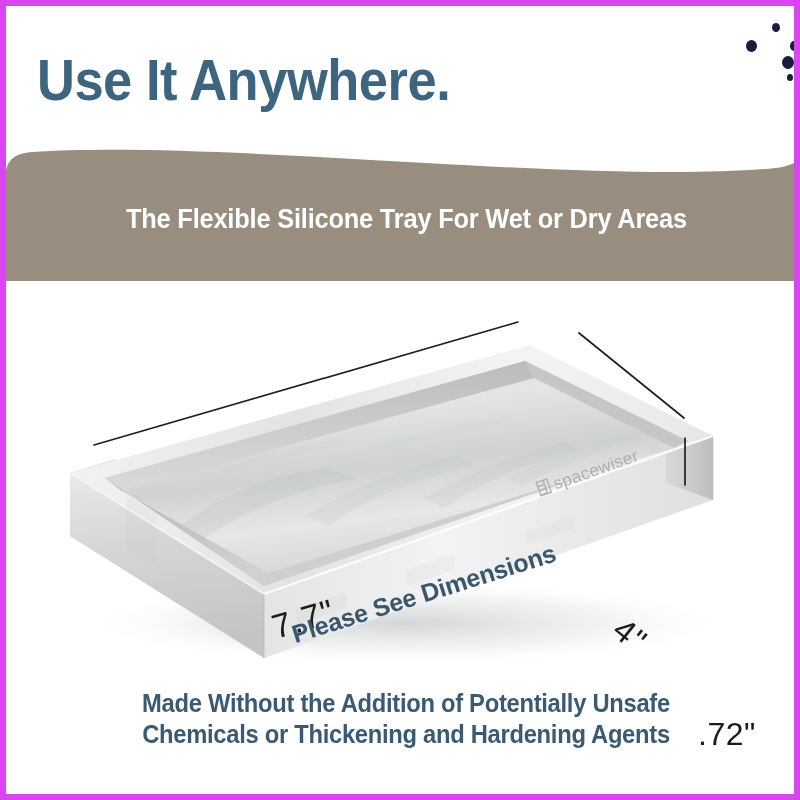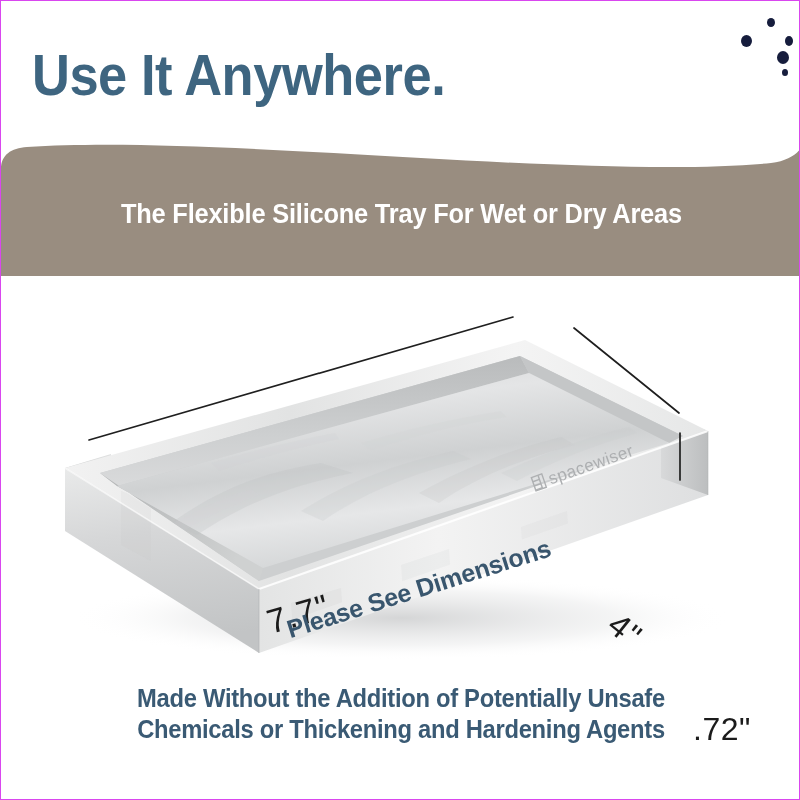--- a/index.html
+++ b/index.html
@@ -7,21 +7,21 @@
   body{
     font-family:"Liberation Sans", sans-serif;
     -webkit-font-smoothing:antialiased;
   }
   #canvas{
     position:relative;
     width:800px; height:800px;
     background:#ffffff;
     overflow:hidden;
     box-sizing:border-box;
-    border:1px solid #d946ef;
+    border:6px solid #d946ef;
   }
 
   
   #headline{
     position:absolute;
     left:31px; top:42px;
     font-family:"Liberation Sans", sans-serif;
     font-weight:700;
     font-size:57px;
     line-height:64px;

